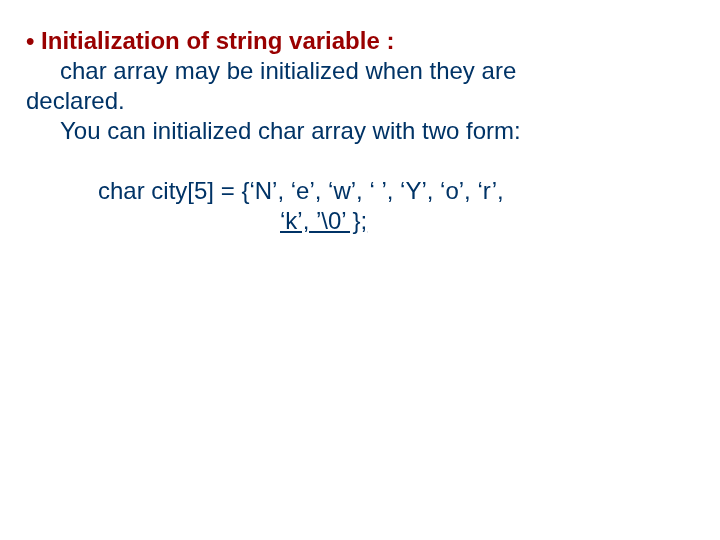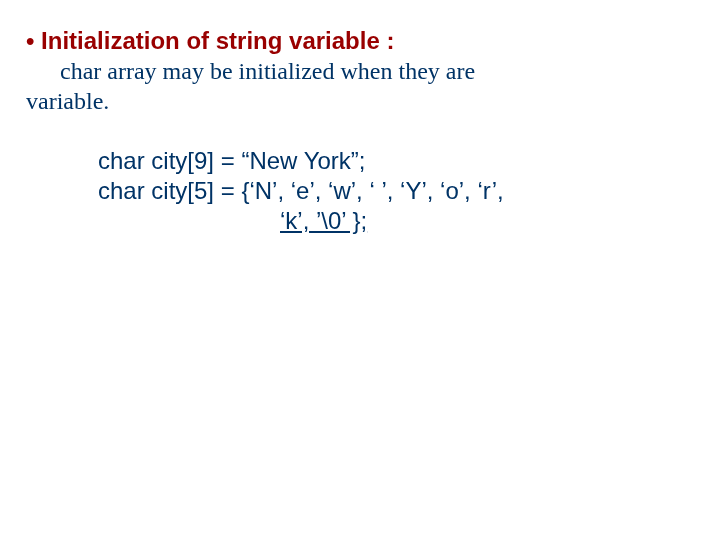--- a/index.html
+++ b/index.html
@@ -27,21 +27,20 @@
     color: #990000;
     font-weight: bold;
   }
   .heading {
     color: #990000;
     font-weight: bold;
   }
   .body-line {
     color: #003366;
     display: block;
-    font-family: Liberation Serif, serif;
   }
   .pad1 { padding-left: 34px; }
   .pad0 { padding-left: 0; }
   .code-block {
     margin-top: 30px;
     color: #003366;
   }
   .code-line { display: block; }
   .code-pad-a { padding-left: 72px; }
   .code-pad-b { padding-left: 254px; text-decoration: underline; }
@@ -50,21 +49,21 @@
 <body>
 
 <div class="slide">
 
   <div class="heading-row">
     <span class="bullet">•</span>
     <span class="heading">Initialization of string variable :</span>
   </div>
 
   <span class="body-line pad1">char array may be initialized when they are</span>
-  <span class="body-line pad0">variable.</span>
+  <span class="body-line pad0">declared.</span>
+  <span class="body-line pad1">You can initialized char array with two form:</span>
 
   <div class="code-block">
-    <span class="code-line code-pad-a">char city[9] = “New York”;</span>
     <span class="code-line code-pad-a">char city[5] = {‘N’, ‘e’, ‘w’, ‘ ’, ‘Y’, ‘o’, ‘r’,</span>
     <span class="code-line code-pad-b">‘k’, ’\0’ };</span>
   </div>
 
 </div>
 
 </body></html>

